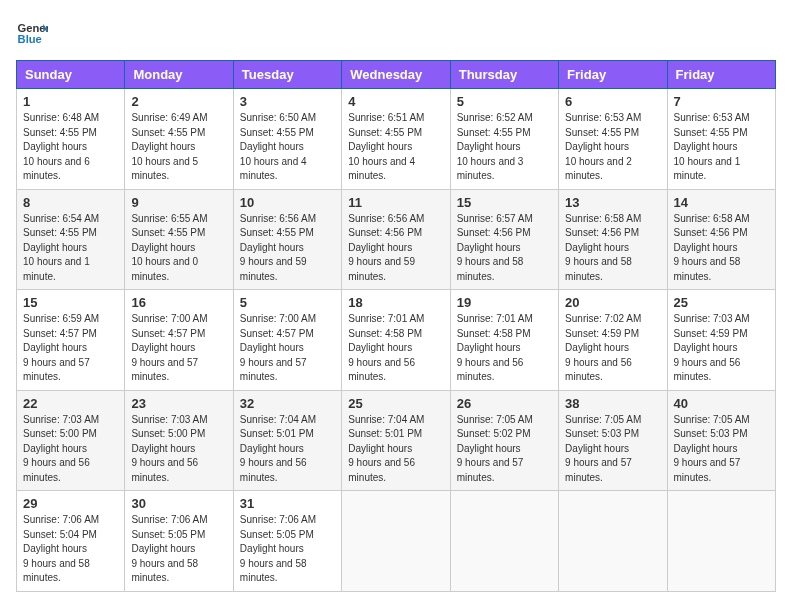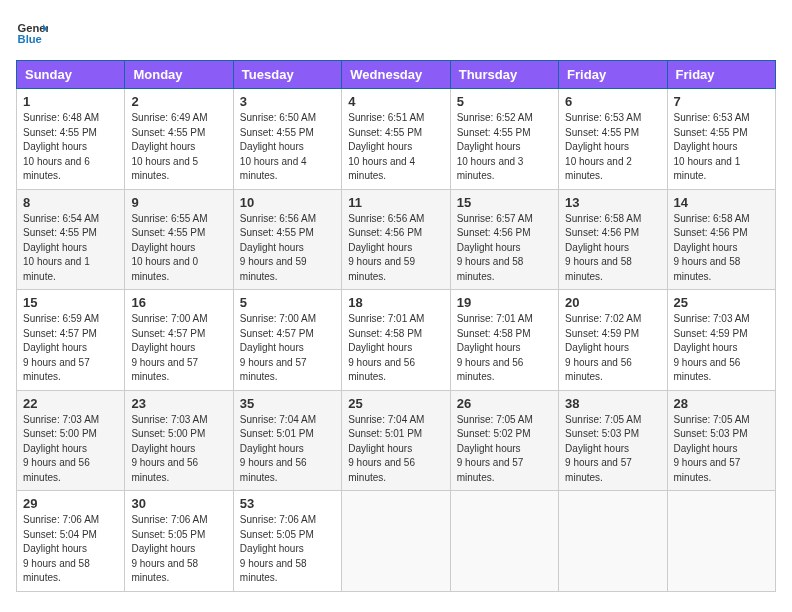--- a/index.html
+++ b/index.html
@@ -202,51 +202,51 @@
       <tr>
         <td>
         <span class="day-number">22</span>
         <span class="day-info">Sunrise: 7:03 AM<br>Sunset: 5:00 PM<br>Daylight hours<br>9 hours and 56 minutes.</span>
       </td>
         <td>
         <span class="day-number">23</span>
         <span class="day-info">Sunrise: 7:03 AM<br>Sunset: 5:00 PM<br>Daylight hours<br>9 hours and 56 minutes.</span>
       </td>
         <td>
-        <span class="day-number">35</span>
+        <span class="day-number">32</span>
         <span class="day-info">Sunrise: 7:04 AM<br>Sunset: 5:01 PM<br>Daylight hours<br>9 hours and 56 minutes.</span>
       </td>
         <td>
         <span class="day-number">25</span>
         <span class="day-info">Sunrise: 7:04 AM<br>Sunset: 5:01 PM<br>Daylight hours<br>9 hours and 56 minutes.</span>
       </td>
         <td>
         <span class="day-number">26</span>
         <span class="day-info">Sunrise: 7:05 AM<br>Sunset: 5:02 PM<br>Daylight hours<br>9 hours and 57 minutes.</span>
       </td>
         <td>
         <span class="day-number">38</span>
         <span class="day-info">Sunrise: 7:05 AM<br>Sunset: 5:03 PM<br>Daylight hours<br>9 hours and 57 minutes.</span>
       </td>
         <td>
-        <span class="day-number">28</span>
+        <span class="day-number">40</span>
         <span class="day-info">Sunrise: 7:05 AM<br>Sunset: 5:03 PM<br>Daylight hours<br>9 hours and 57 minutes.</span>
       </td>
       </tr>
       <tr>
         <td>
         <span class="day-number">29</span>
         <span class="day-info">Sunrise: 7:06 AM<br>Sunset: 5:04 PM<br>Daylight hours<br>9 hours and 58 minutes.</span>
       </td>
         <td>
         <span class="day-number">30</span>
         <span class="day-info">Sunrise: 7:06 AM<br>Sunset: 5:05 PM<br>Daylight hours<br>9 hours and 58 minutes.</span>
       </td>
         <td>
-        <span class="day-number">53</span>
+        <span class="day-number">31</span>
         <span class="day-info">Sunrise: 7:06 AM<br>Sunset: 5:05 PM<br>Daylight hours<br>9 hours and 58 minutes.</span>
       </td>
         <td class="empty-cell"></td>
         <td class="empty-cell"></td>
         <td class="empty-cell"></td>
         <td class="empty-cell"></td>
       </tr>
     </tbody>
 </table>
 

